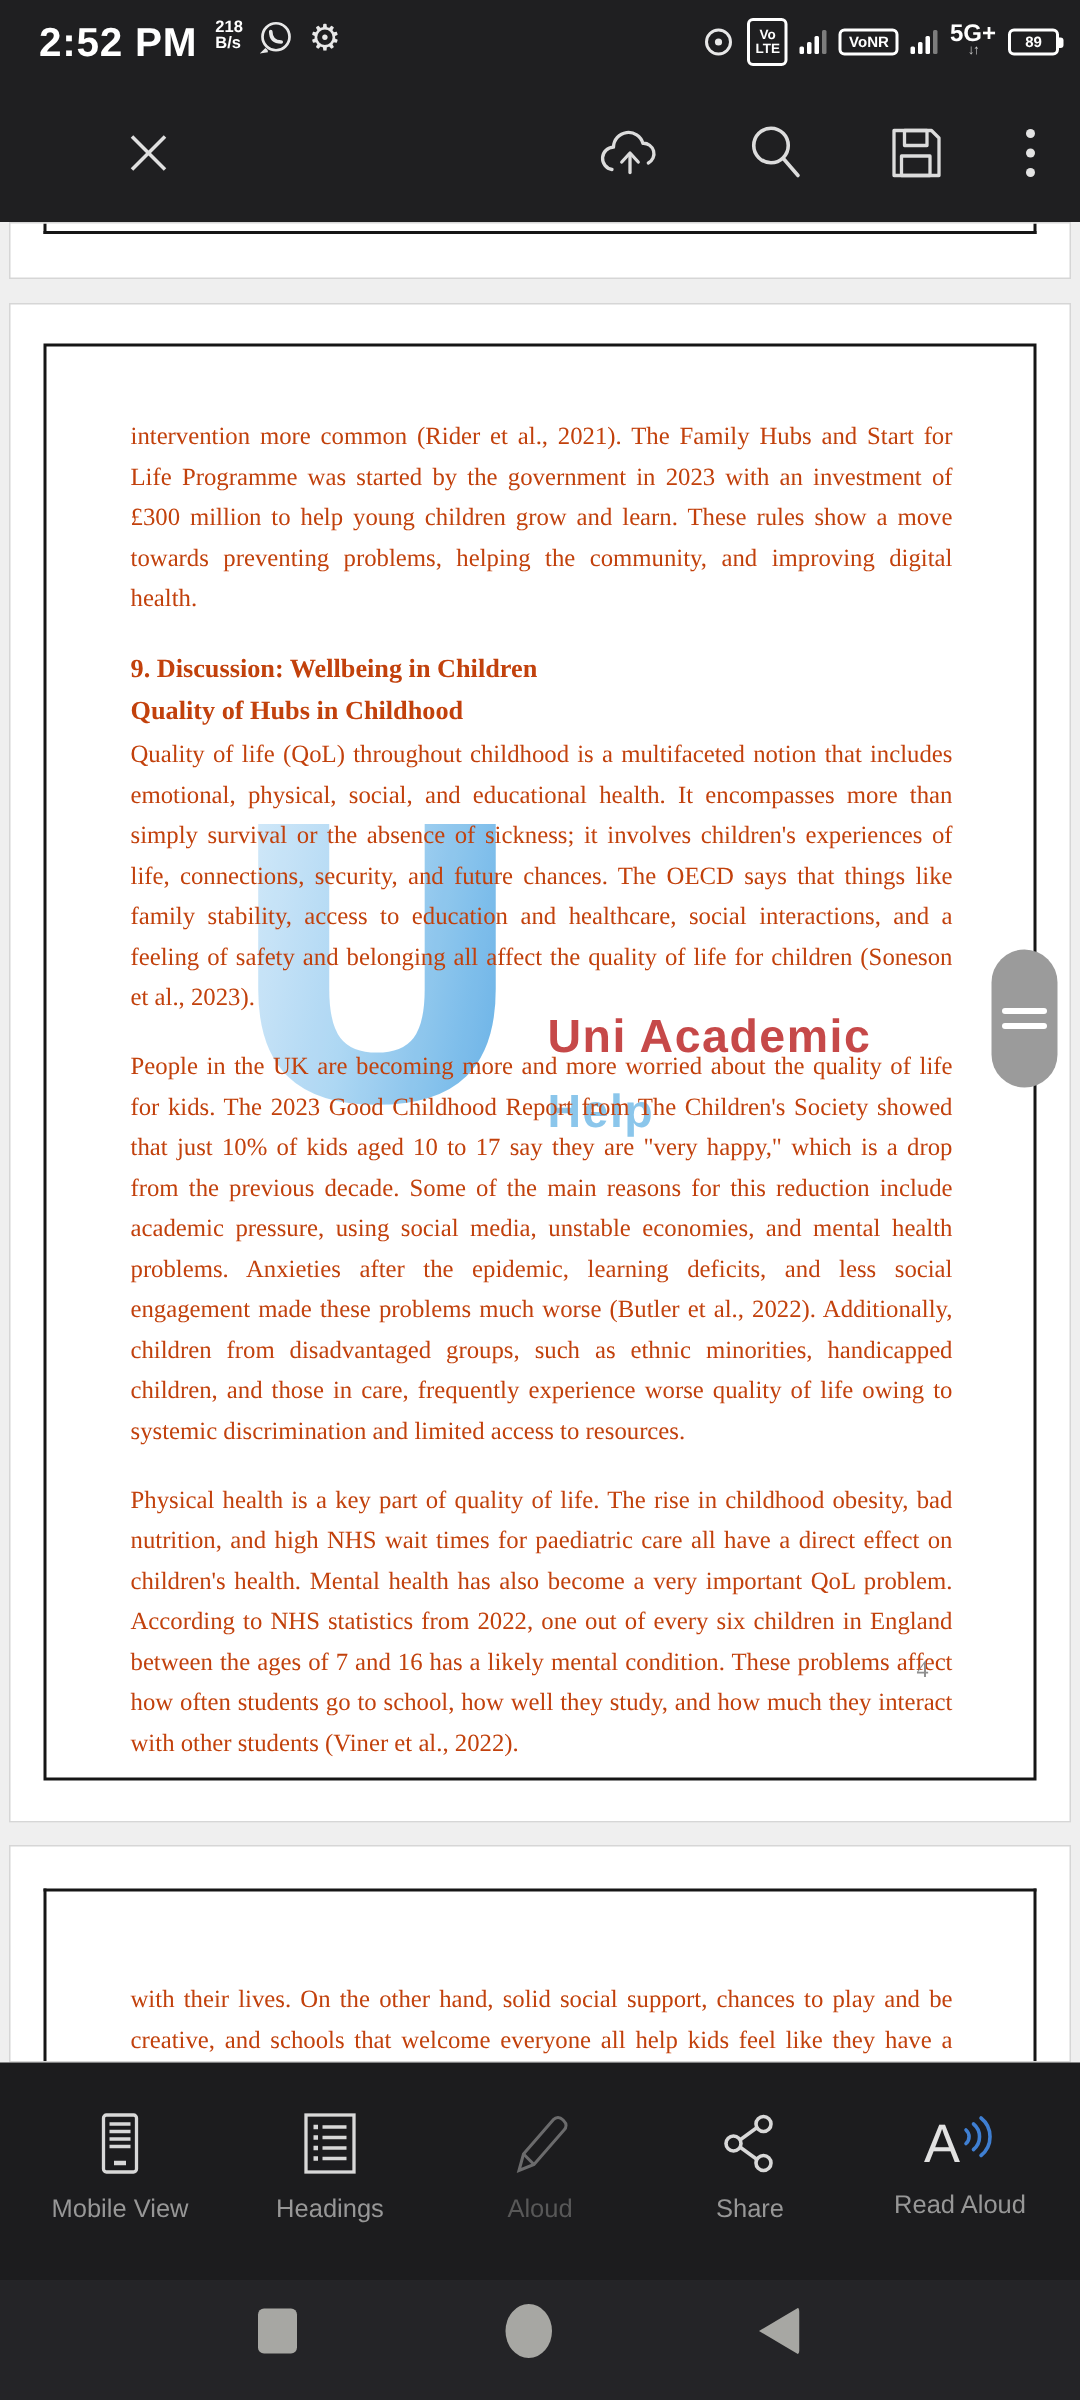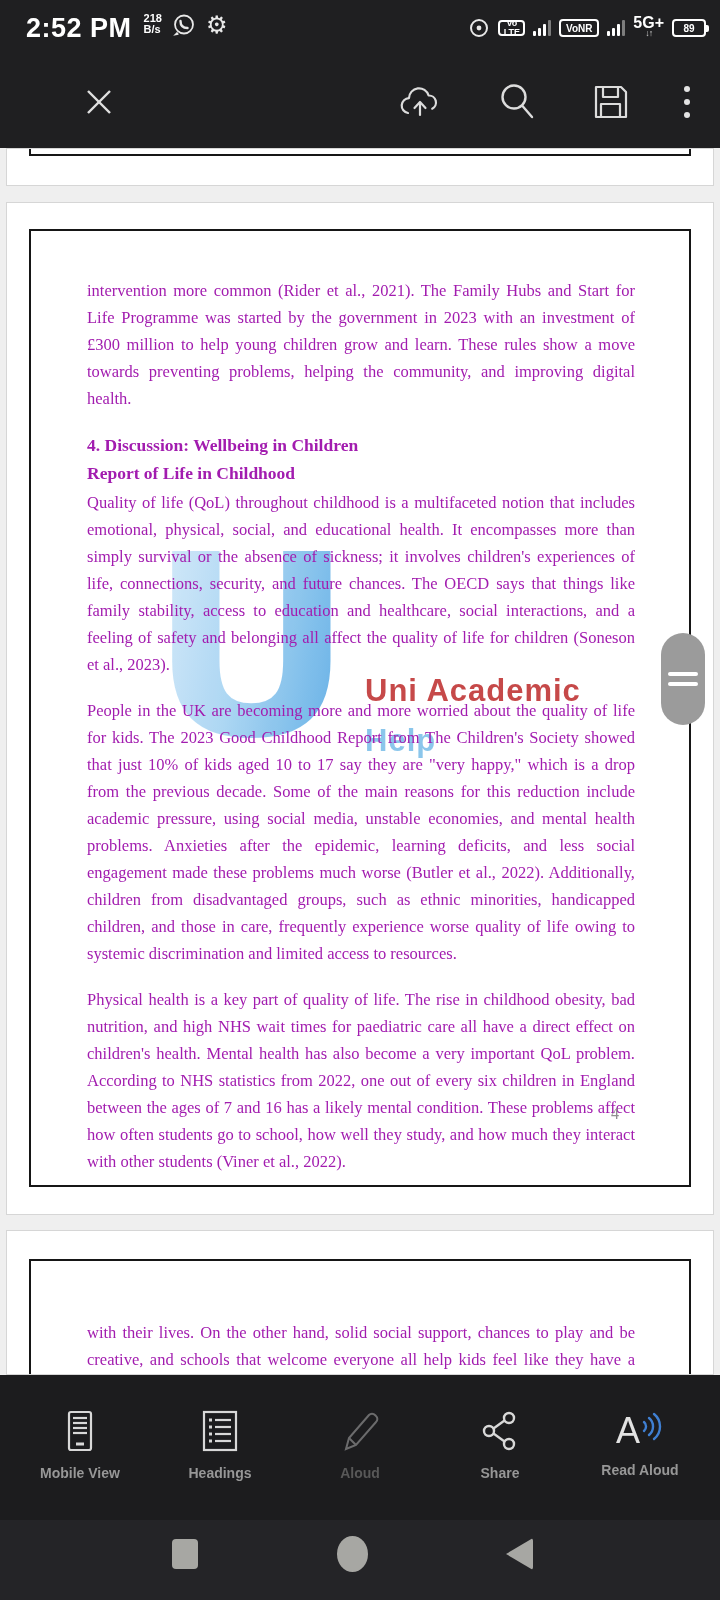--- a/index.html
+++ b/index.html
@@ -15,21 +15,21 @@
     padding:0 14px 0 26px;
   }
   .sb-left { display:flex; align-items:flex-start; gap:10px; }
   .sb-time { font-size:27px; font-weight:bold; letter-spacing:.5px; }
   .sb-speed { display:flex; flex-direction:column; line-height:11px; font-size:11px; font-weight:bold; margin-left:2px; }
   .sb-right { margin-left:auto; display:flex; align-items:center; gap:8px; }
   .badge {
     border:2px solid #fff; border-radius:4px; color:#fff; font-weight:bold;
     display:flex; flex-direction:column; align-items:center; justify-content:center;
   }
-  .badge.volte { width:27px; height:16px; font-size:9px; line-height:9px; }
+  .badge.volte { width:27px; height:32px; font-size:9px; line-height:9px; }
   .badge.vonr  { width:40px; height:18px; font-size:10px; }
   .sigbars { display:flex; align-items:flex-end; gap:2px; height:16px; }
   .sigbars i { display:block; width:3px; background:#fff; border-radius:1px; }
   .sigbars i.dim { background:#7d7d7d; }
   .fiveg { display:flex; flex-direction:column; align-items:center; line-height:11px; }
   .fiveg b { font-size:16px; }
   .fiveg s { text-decoration:none; font-size:9px; color:#cfcfcf; letter-spacing:-1px; }
   .battery { position:relative; width:34px; height:18px; border:2px solid #fff; border-radius:4px;
     display:flex; align-items:center; justify-content:center; font-size:10px; font-weight:bold; }
   .battery:after { content:""; position:absolute; right:-5px; top:4px; width:3px; height:7px; background:#fff; border-radius:0 2px 2px 0; }
@@ -55,21 +55,21 @@
   #page-main .page-inner {
     position:absolute; left:22px; top:26px; width:662px; height:958px;
     border:2px solid #161616; padding:46px 54px 0 56px; overflow:hidden;
   }
   #page-next { top:1082px; height:145px; }
   #page-next .page-inner {
     position:absolute; left:22px; top:28px; width:662px; height:117px;
     border:2px solid #161616; border-bottom:none; padding:58px 54px 0 56px; overflow:hidden;
   }
   .doc-text { position:relative; z-index:2; font-family:"Liberation Serif", serif; font-size:16.5px;
-    line-height:27px; color:#a21caf; text-align:justify; }
+    line-height:27px; color:#c2410c; text-align:justify; }
   .doc-text p { margin-bottom:19px; }
   .doc-text h3 { font-size:17.5px; line-height:28px; margin:8px 0 0 0; text-align:left; }
   .doc-text h4 { font-size:17.5px; line-height:28px; margin:0 0 2px 0; text-align:left; }
   .page-num { position:absolute; z-index:2; right:70px; bottom:62px; font-family:"Liberation Serif", serif;
     font-size:16px; color:#8f8f8f; }
   
   .watermark { position:absolute; z-index:1; left:0; top:0; width:100%; height:100%; pointer-events:none; }
   .wm-letter {
     position:absolute; left:118px; top:290px; font-family:"DejaVu Sans", sans-serif; font-weight:bold;
     font-size:252px; line-height:252px; letter-spacing:-6px;
@@ -84,21 +84,21 @@
     background:#9b9b9b; border-radius:22px; display:flex; flex-direction:column;
     align-items:center; justify-content:center; gap:6px;
   }
   #scroll-handle i { display:block; width:30px; height:4px; background:#fff; border-radius:2px; }
   
   #bottom-toolbar {
     position:absolute; top:1375px; left:0; width:720px; height:145px; background:#1c1c1e;
     display:flex; align-items:center; justify-content:space-around; padding:8px 10px 14px;
   }
   .bt-item { display:flex; flex-direction:column; align-items:center; gap:12px; width:138px; }
-  .bt-label { font-size:14px; color:#979797; white-space:nowrap;font-weight:bold; }
+  .bt-label { font-size:17px; color:#979797; white-space:nowrap; }
   .bt-item.disabled .bt-label { color:#585858; }
   .bt-item.disabled svg { opacity:.42; }
   .read-aloud-glyph { position:relative; display:flex; align-items:flex-end; }
   .ra-a { font-size:36px; line-height:38px; color:#e2e2e2; font-family:"Liberation Sans", sans-serif; }
   
   #nav-bar { position:absolute; top:1520px; left:0; width:720px; height:80px; background:#242427; }
   .nav-square { position:absolute; left:172px; top:19px; width:26px; height:30px; background:#a7a7a3; border-radius:4px; }
   .nav-circle { position:absolute; left:337px; top:16px; width:31px; height:36px; background:#a7a7a3; border-radius:50%; }
   .nav-back { position:absolute; left:506px; top:18px; width:0; height:0;
     border-top:16px solid transparent; border-bottom:16px solid transparent; border-right:27px solid #a7a7a3; border-radius:3px; }
@@ -205,22 +205,22 @@
 
     <div class="page-card" id="page-main">
       <div class="page-inner">
         <div class="watermark">
           <div class="wm-letter">U</div>
           <div class="wm-line1">Uni Academic</div>
           <div class="wm-line2">Help</div>
         </div>
         <div class="doc-text">
           <p>intervention more common (Rider et al., 2021). The Family Hubs and Start for Life Programme was started by the government in 2023 with an investment of £300 million to help young children grow and learn. These rules show a move towards preventing problems, helping the community, and improving digital health.</p>
-          <h3>4. Discussion: Wellbeing in Children</h3>
-          <h4>Report of Life in Childhood</h4>
+          <h3>9. Discussion: Wellbeing in Children</h3>
+          <h4>Quality of Hubs in Childhood</h4>
           <p>Quality of life (QoL) throughout childhood is a multifaceted notion that includes emotional, physical, social, and educational health. It encompasses more than simply survival or the absence of sickness; it involves children's experiences of life, connections, security, and future chances. The OECD says that things like family stability, access to education and healthcare, social interactions, and a feeling of safety and belonging all affect the quality of life for children (Soneson et al., 2023).</p>
           <p>People in the UK are becoming more and more worried about the quality of life for kids. The 2023 Good Childhood Report from The Children's Society showed that just 10% of kids aged 10 to 17 say they are "very happy," which is a drop from the previous decade. Some of the main reasons for this reduction include academic pressure, using social media, unstable economies, and mental health problems. Anxieties after the epidemic, learning deficits, and less social engagement made these problems much worse (Butler et al., 2022). Additionally, children from disadvantaged groups, such as ethnic minorities, handicapped children, and those in care, frequently experience worse quality of life owing to systemic discrimination and limited access to resources.</p>
           <p>Physical health is a key part of quality of life. The rise in childhood obesity, bad nutrition, and high NHS wait times for paediatric care all have a direct effect on children's health. Mental health has also become a very important QoL problem. According to NHS statistics from 2022, one out of every six children in England between the ages of 7 and 16 has a likely mental condition. These problems affect how often students go to school, how well they study, and how much they interact with other students (Viner et al., 2022).</p>
 
         </div>
         <span class="page-num">4</span>
       </div>
     </div>
 
     <div class="page-card" id="page-next">

